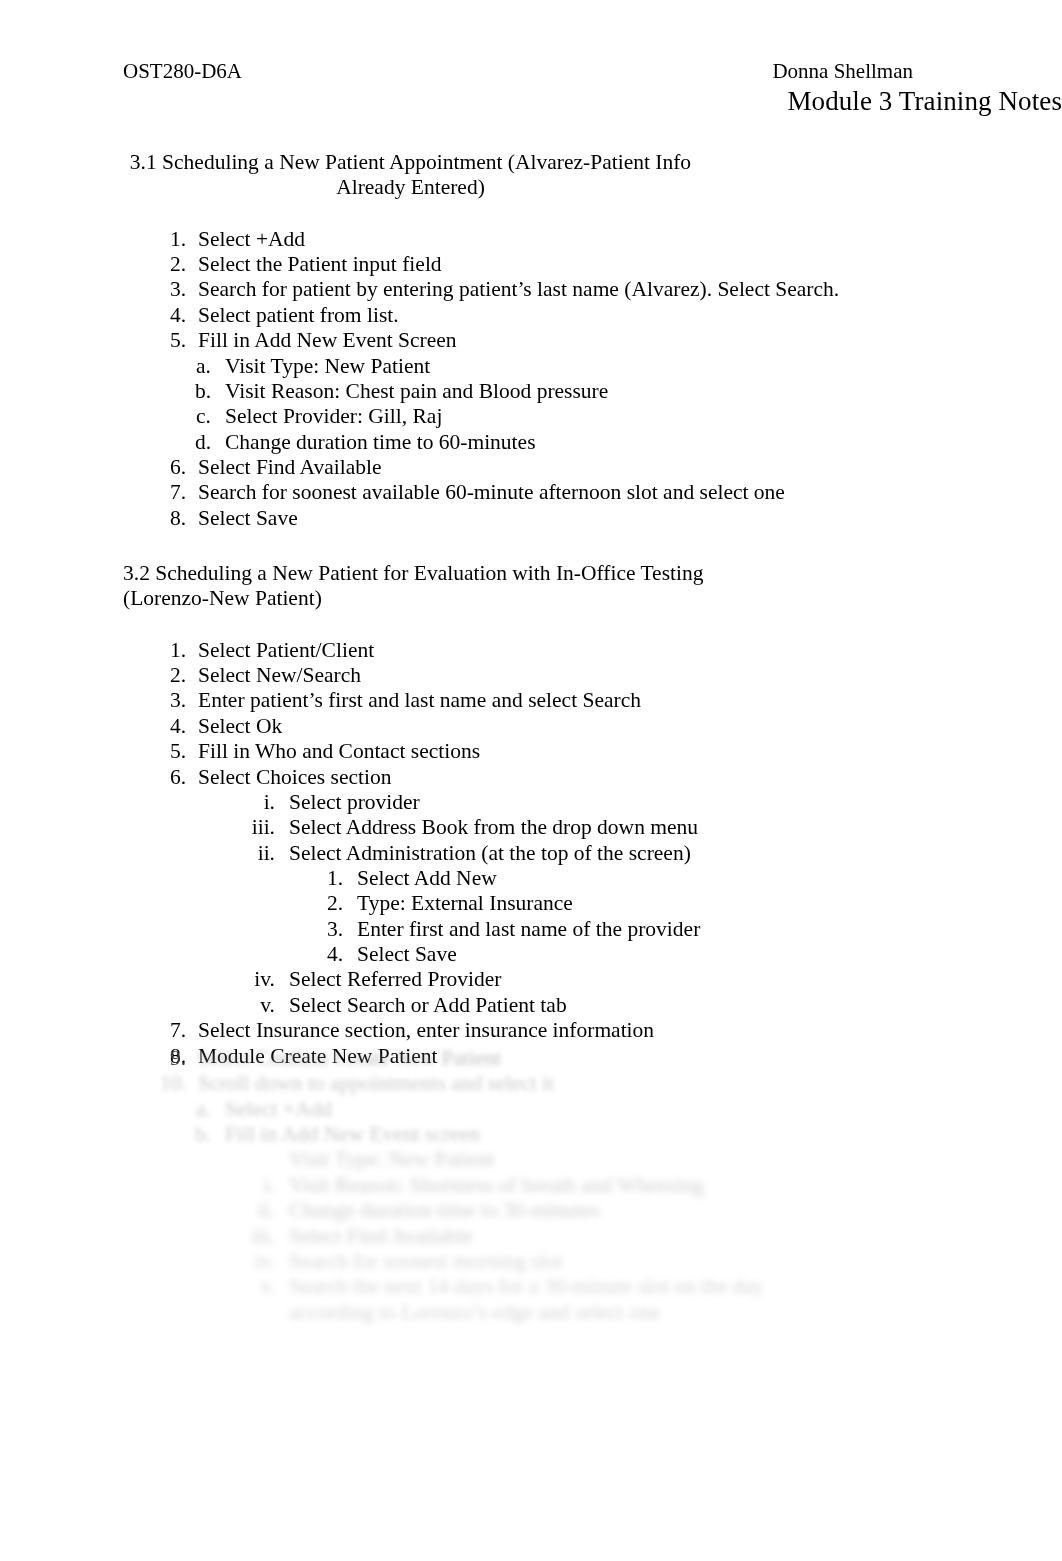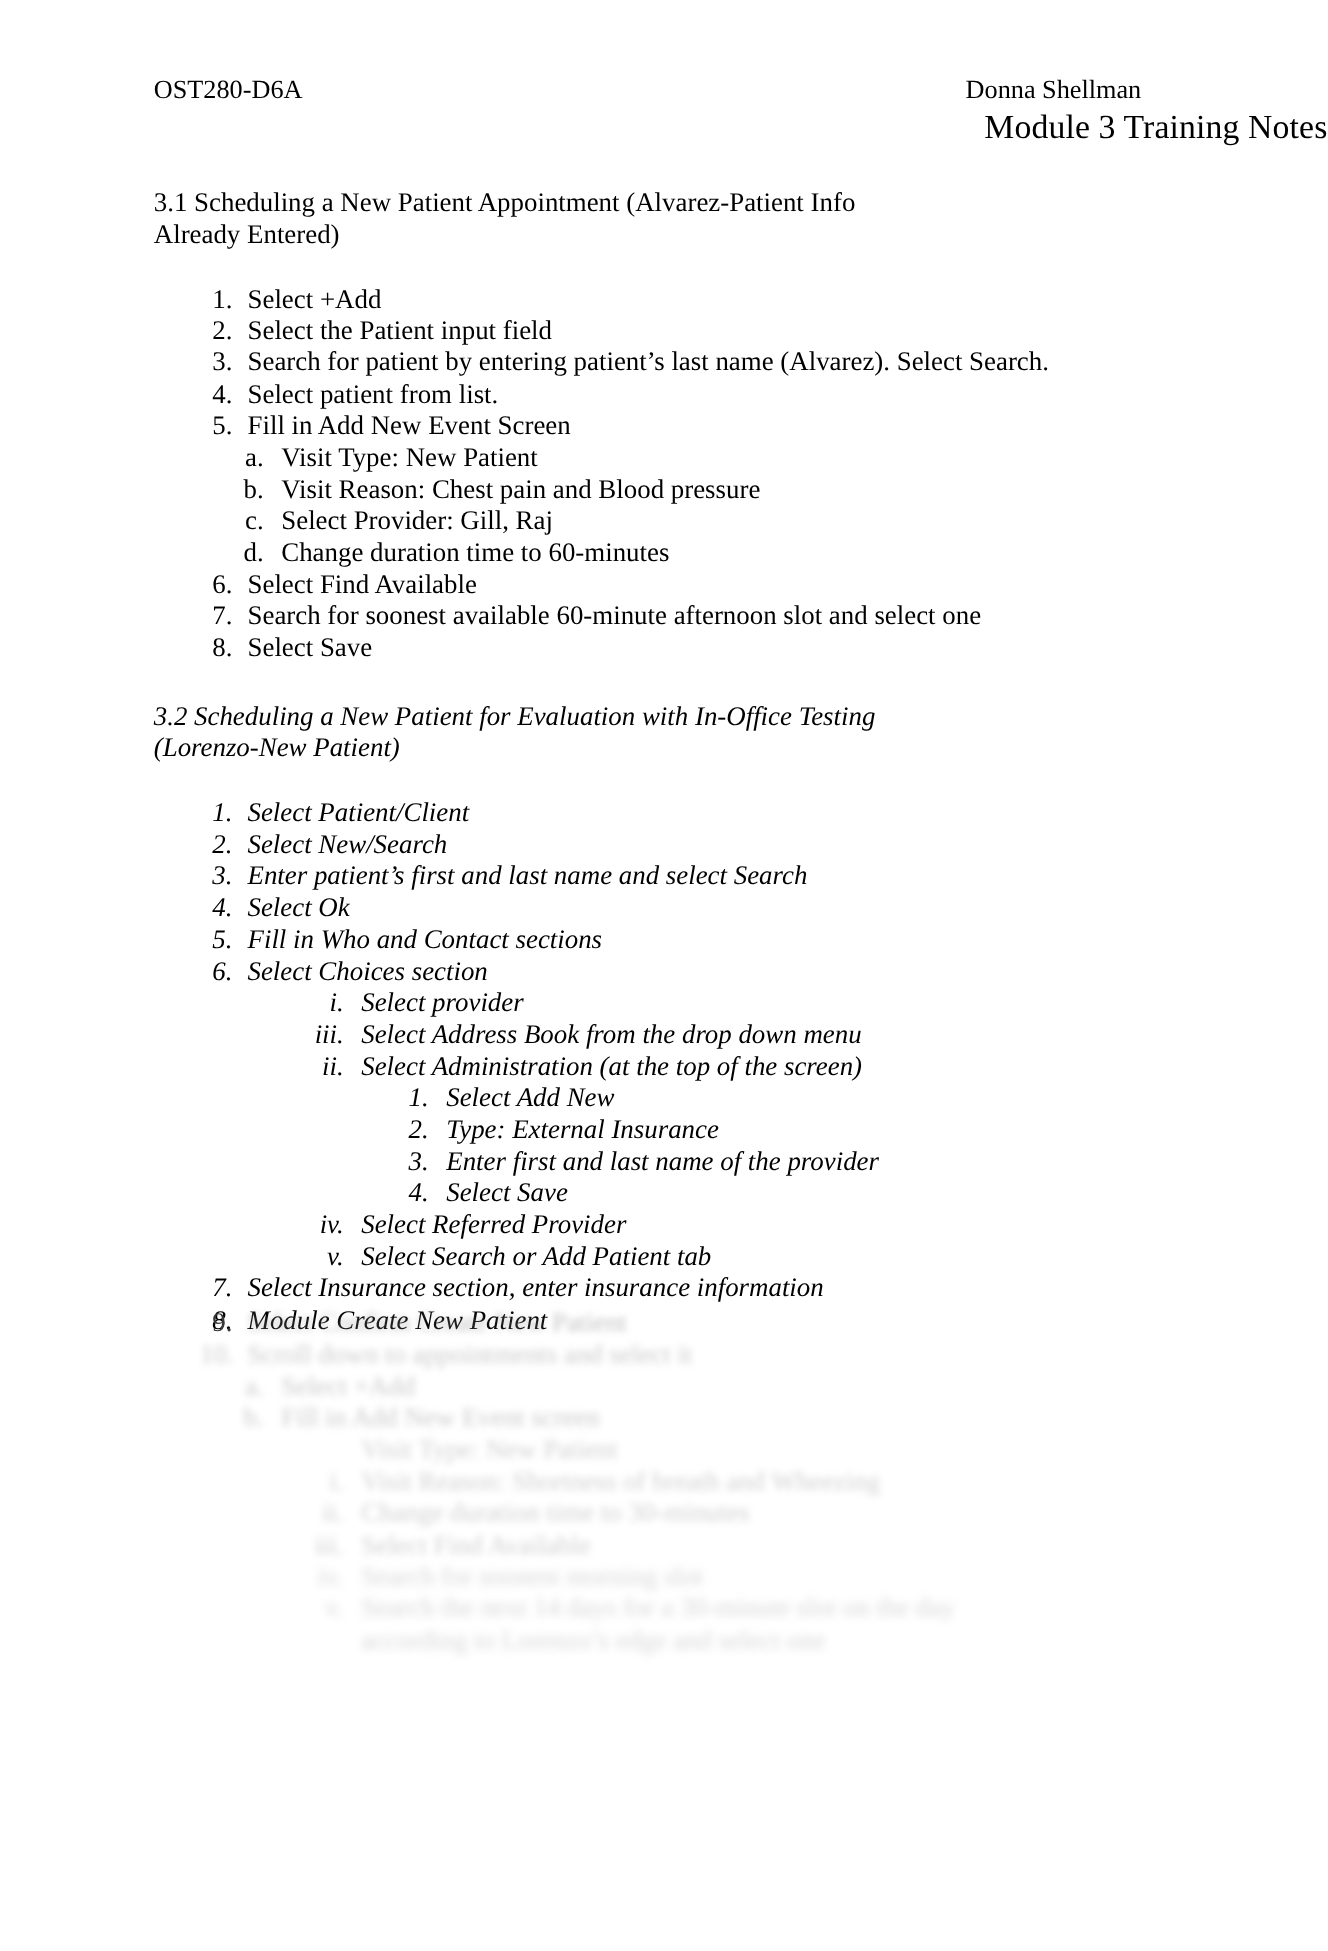--- a/index.html
+++ b/index.html
@@ -55,26 +55,26 @@
   
   .sec-31 {
     font-family: "Liberation Serif", "DejaVu Serif", serif;
     font-size: 21.5px;
     font-stretch: semi-condensed;
     line-height: 1.18;
   }
   .sec-31 .heading {
     margin: 0 0 0 0;
     max-width: 575px;
+    text-align: center;
   }
   .sec-32 {
     font-family: "Liberation Serif", "DejaVu Serif", serif;
     font-size: 21.5px;
     line-height: 1.18;
-    font-style: italic;
   }
   .sec-32 .heading {
     margin: 0;
     max-width: 600px;
   }
 
   .gap-after-heading { height: 26px; }
   .gap-between-sections { height: 30px; }
 
   

